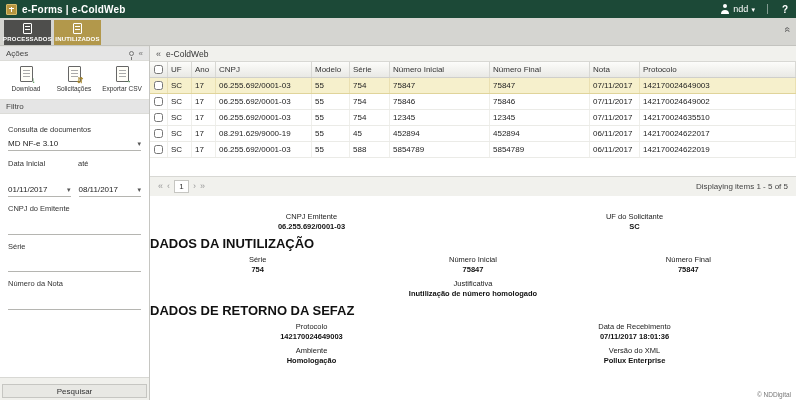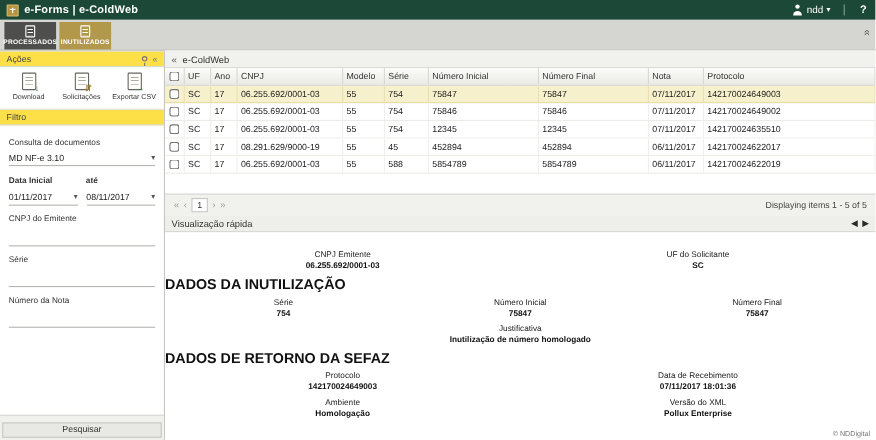--- a/index.html
+++ b/index.html
@@ -29,38 +29,38 @@
   .doc-icon { width:9px; height:11px; border:1px solid #fff; border-radius:1px; position:relative; }
   .doc-icon::after { content:""; position:absolute; left:1px; right:1px; top:2px; height:6px;
     background:repeating-linear-gradient(to bottom,#fff 0,#fff 1px,transparent 1px,transparent 3px); }
   .strip-collapse { position:absolute; right:5px; top:6px; color:#555; font-size:10px; transform:rotate(90deg); cursor:pointer; }
 
   
   .body { flex:1; display:flex; min-height:0; }
 
   
   .sidebar { width:150px; flex:0 0 150px; border-right:1px solid #c6c6c2; display:flex; flex-direction:column; background:#fff; }
-  .panel-header { background:#fde047; border-top:1px solid #e2e2de; border-bottom:1px solid #dcdcd8; padding:2px 6px; font-size:8px; color:#444; display:flex; align-items:center; }
+  .panel-header { background:#e5e5e5; border-top:1px solid #e2e2de; border-bottom:1px solid #dcdcd8; padding:2px 6px; font-size:8px; color:#444; display:flex; align-items:center; }
   .hdr-icons { margin-left:auto; display:flex; align-items:center; gap:5px; color:#777; }
   .pin-icon { width:5px; height:5px; border:1px solid #777; border-radius:50%; position:relative; display:inline-block; cursor:pointer; }
   .pin-icon::after { content:""; position:absolute; top:5px; left:1px; width:1px; height:3px; background:#777; }
   .hdr-collapse { font-size:8px; line-height:1; cursor:pointer; }
   .actions-row { display:flex; padding:5px 2px 7px; }
   .action-btn { width:48px; display:flex; flex-direction:column; align-items:center; gap:3px; font-size:6.5px; color:#333; cursor:pointer; }
   .action-icon { width:13px; height:16px; border:1px solid #666; background:#fffef8; border-radius:1px; position:relative; }
   .action-icon::before { content:""; position:absolute; left:2px; right:2px; top:3px; height:7px;
     background:repeating-linear-gradient(to bottom,#aaa 0,#aaa 1px,transparent 1px,transparent 3px); }
   .action-glyph { position:absolute; right:-4px; bottom:-4px; font-size:8px; font-weight:bold; }
   .g-green { color:#2e7d32; } .g-gold { color:#a3842c; }
 
   .filter-form { padding:4px 8px 0; }
   .f-label { font-size:7.5px; color:#333; margin-top:7px; margin-bottom:3px; }
   .combo { border-bottom:1px solid #b5b5b1; height:14px; display:flex; align-items:center; justify-content:space-between; font-size:8px; color:#222; cursor:pointer; background:#fff; }
   .combo .caret { color:#555; }
-  .date-labels { display:flex; font-size:7.5px; color:#333; margin-top:8px; margin-bottom:5px;font-weight:bold; }
+  .date-labels { display:flex; font-size:7.5px; color:#333; margin-top:8px; margin-bottom:15px; }
   .date-labels .l1 { width:70px; }
   .date-inputs { display:flex; gap:8px; }
   .date-inputs .combo { flex:1; }
   .text-input { width:100%; border:none; border-bottom:1px solid #b5b5b1; height:13px; font-size:8px; font-family:"Liberation Sans",sans-serif; outline:none; color:#222; background:#fff; }
   .sidebar-spacer { flex:1; }
   .sidebar-footer { border-top:1px solid #d8d8d4; background:#f0f0ec; padding:2px; }
   .search-btn { width:100%; height:14px; background:#e8e8e4; border:1px solid #c6c6c2; font-size:8px; color:#333; font-family:Liberation Sans, sans-serif; cursor:pointer; }
 
   
   .main { flex:1; display:flex; flex-direction:column; background:#fff; position:relative; min-width:0; }
@@ -307,27 +307,20 @@
 
       <div class="pager">
         <span class="pg-btn">«</span>
         <span class="pg-btn">‹</span>
         <span class="page-box">1</span>
         <span class="pg-btn">›</span>
         <span class="pg-btn">»</span>
         <span class="pager-status">Displaying items 1 - 5 of 5</span>
       </div>
 
-      <div class="qv-header">
-        <span>Visualização rápida</span>
-        <span class="qv-nav">
-          <span>◀</span>
-          <span>▶</span>
-        </span>
-      </div>
 
       <div class="qv-body">
         <div class="qv-row">
           <div class="qv-cell">
             <div class="qv-label">CNPJ Emitente</div>
             <div class="qv-value">06.255.692/0001-03</div>
           </div>
           <div class="qv-cell">
             <div class="qv-label">UF do Solicitante</div>
             <div class="qv-value">SC</div>

